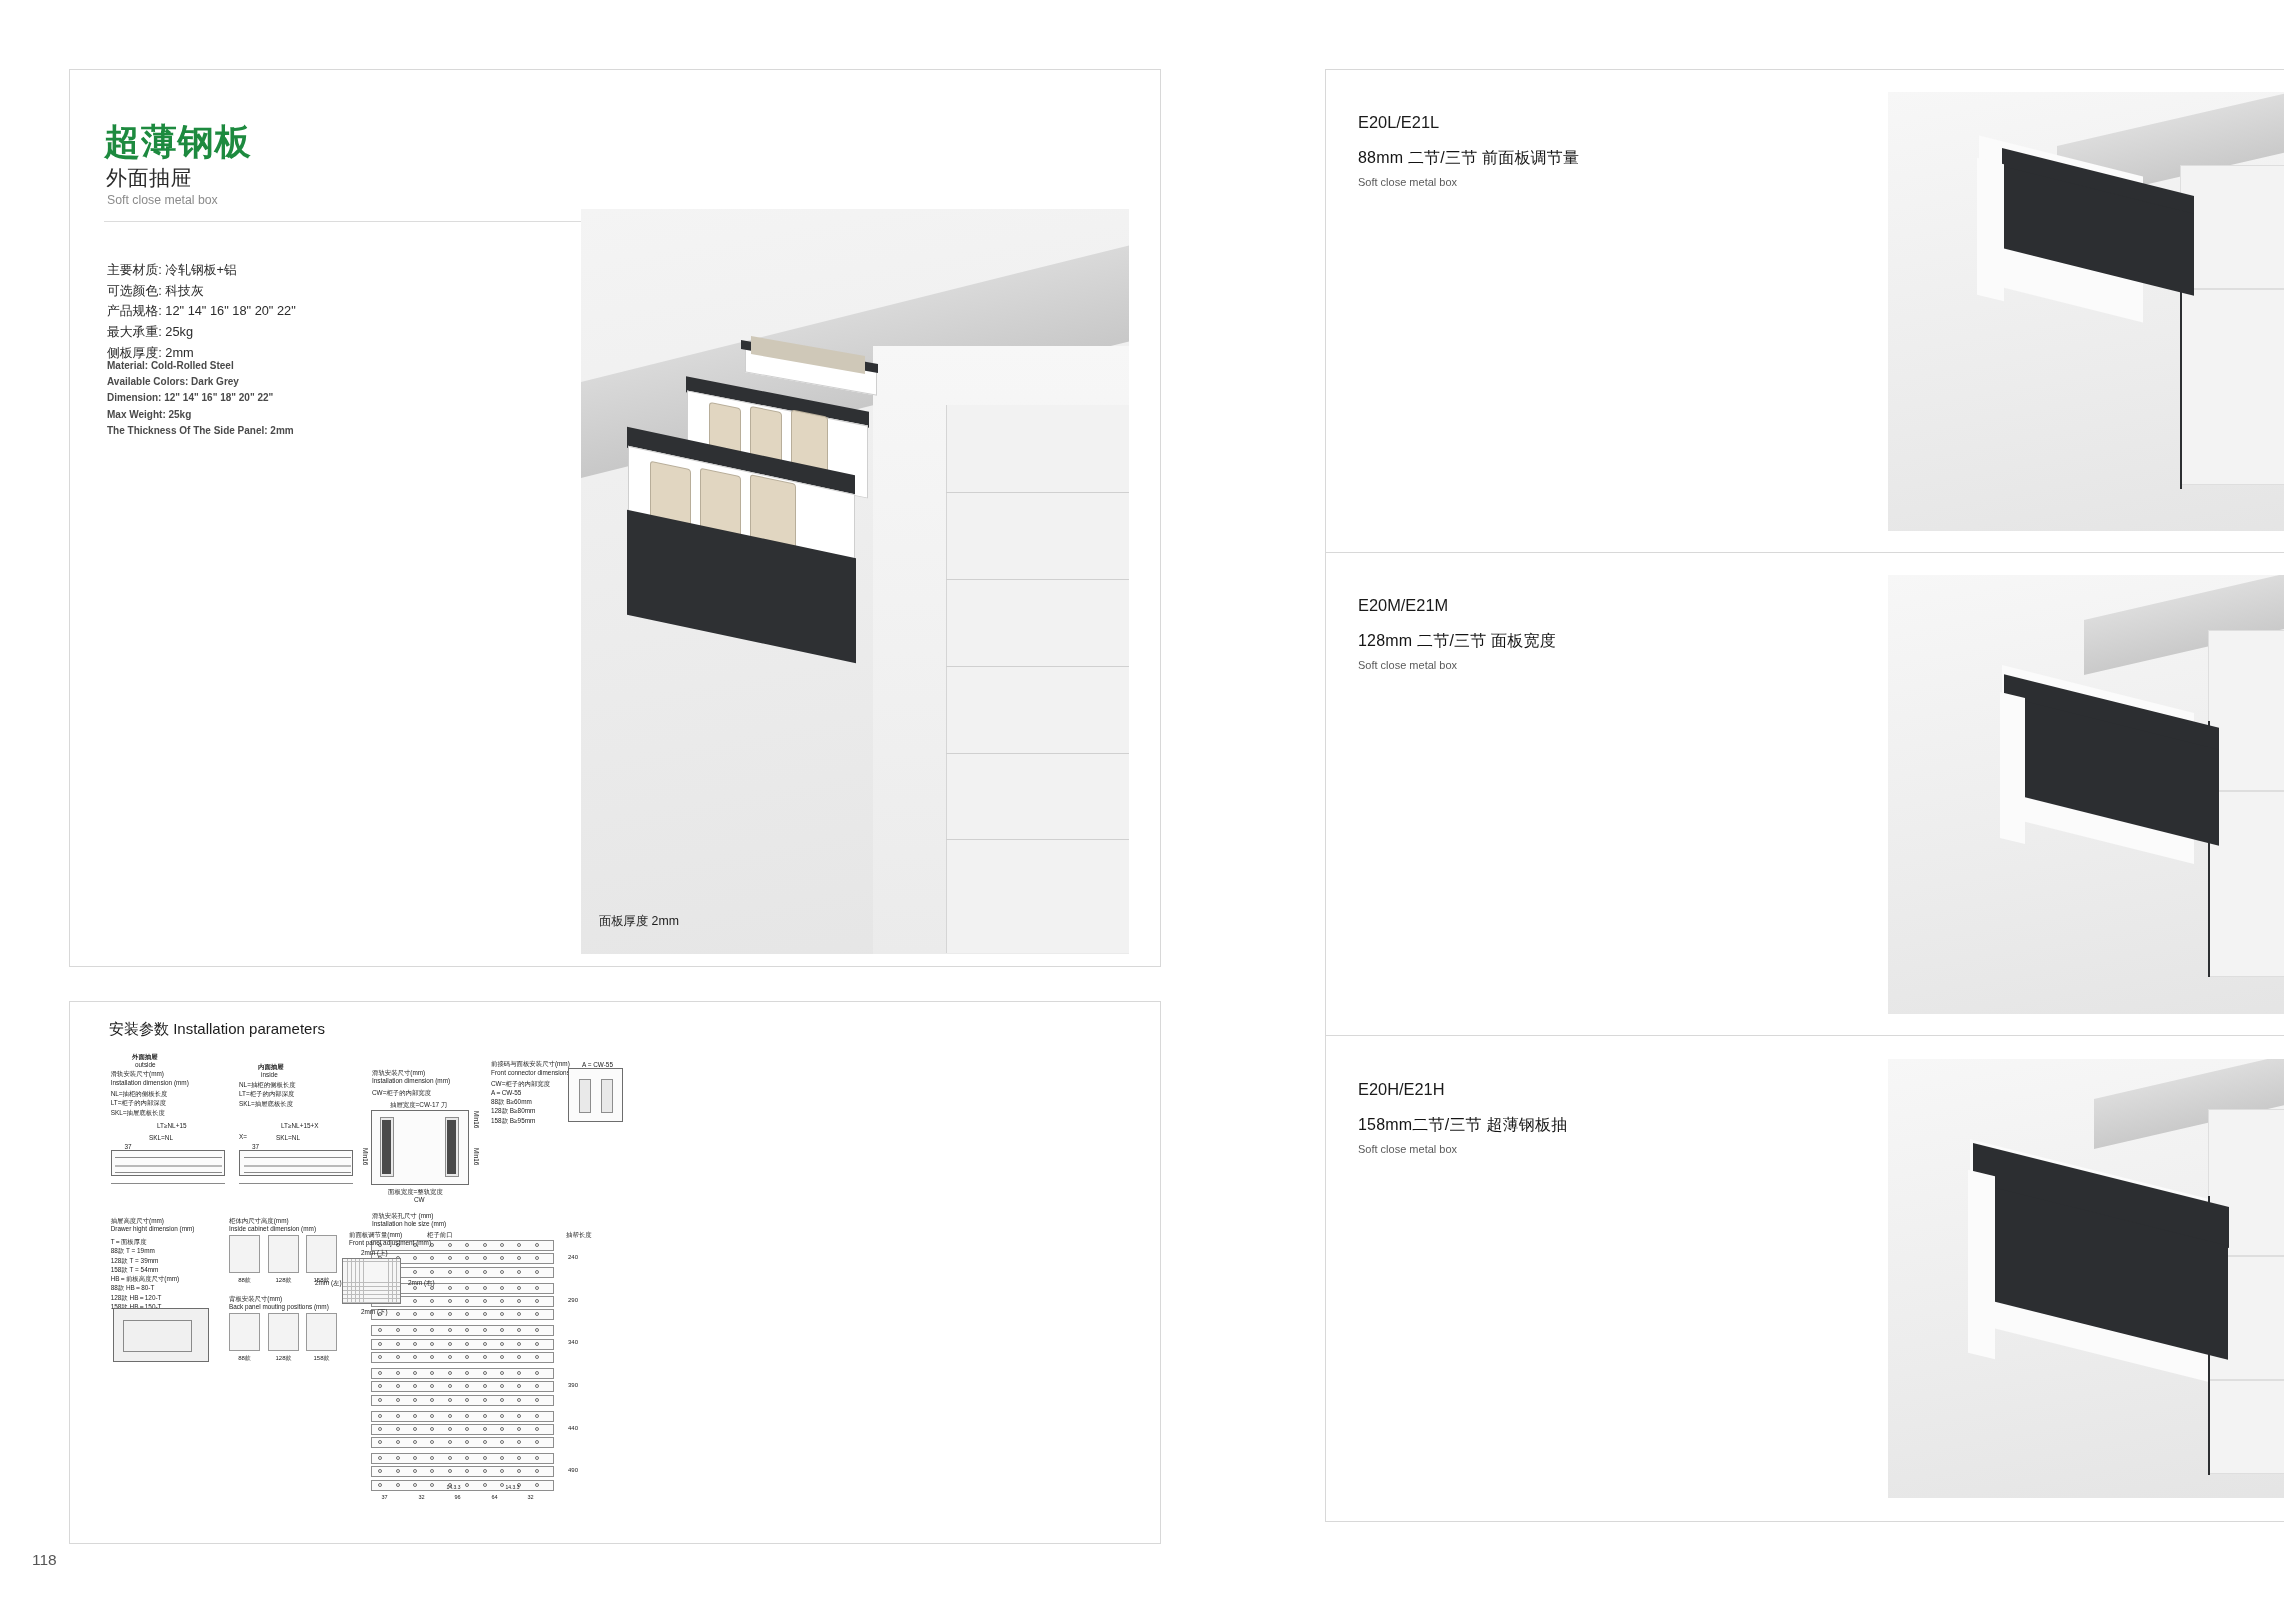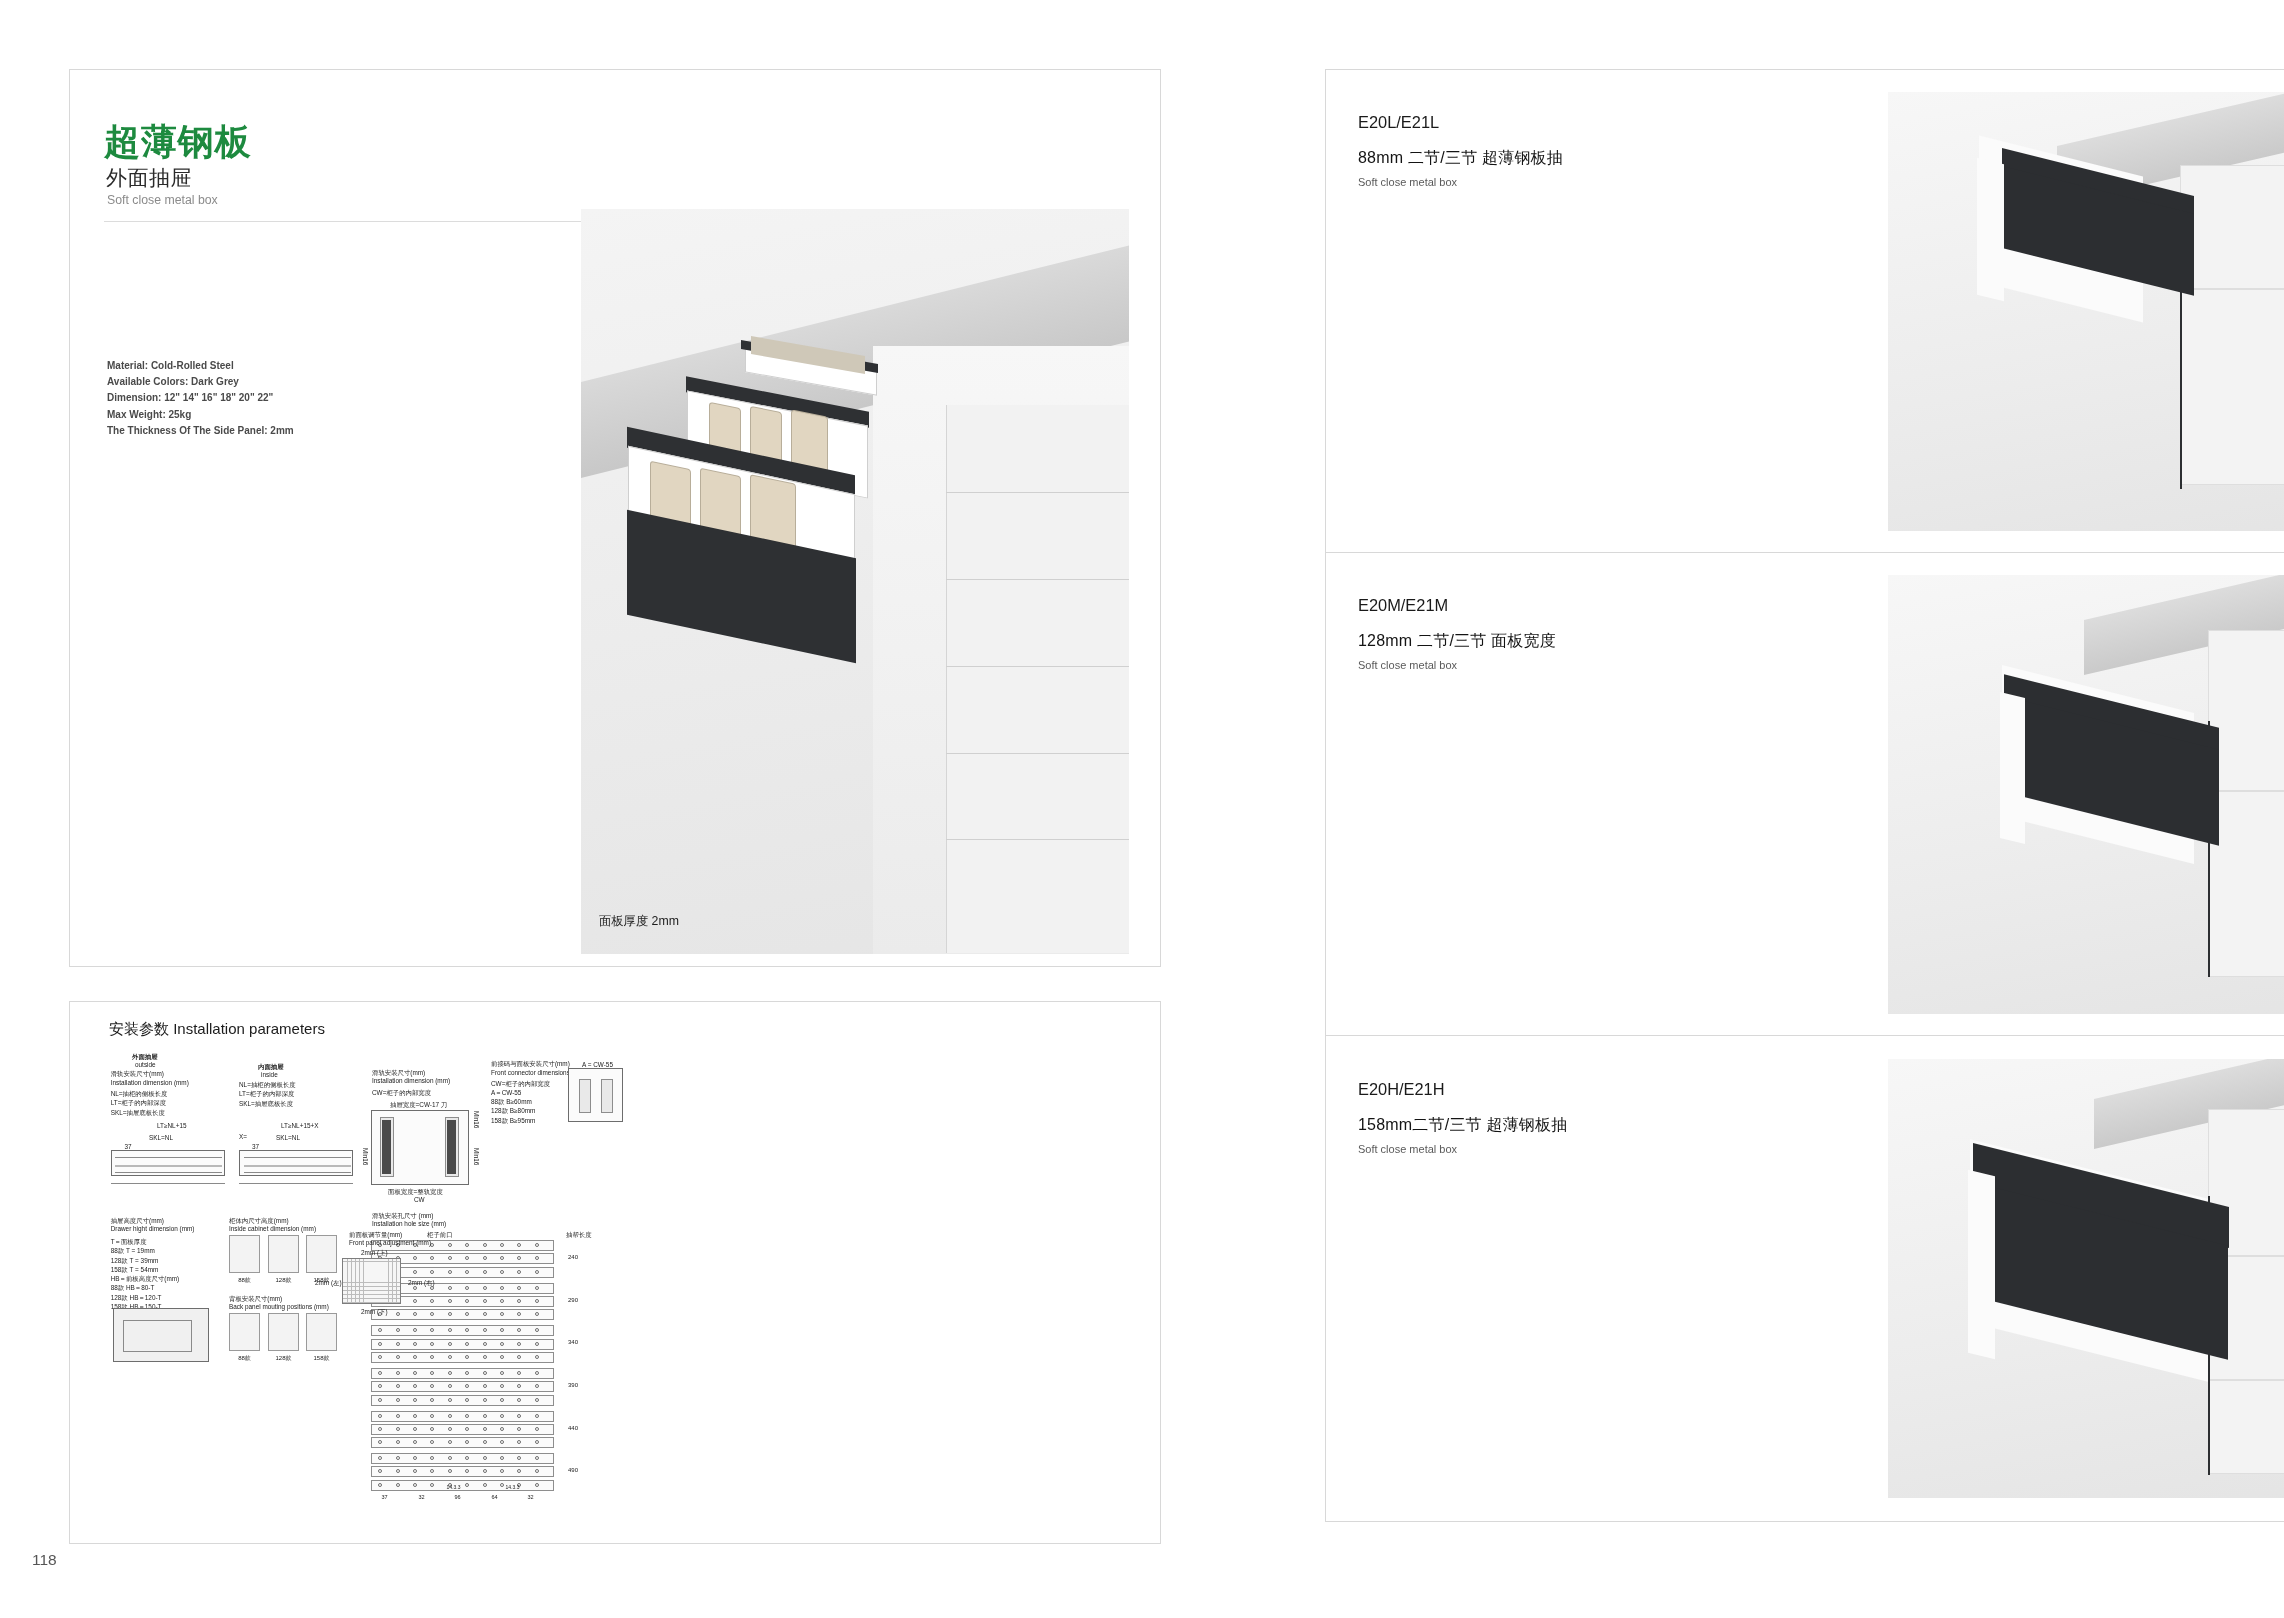--- a/index.html
+++ b/index.html
@@ -251,20 +251,25 @@
 <div class="page">
 
   <div class="left-spread">
 
     <div class="panel-border left-top">
       <div class="title-zh">超薄钢板</div>
       <div class="title-zh-sub">外面抽屉</div>
       <div class="title-en">Soft close metal box</div>
       <div class="title-rule"></div>
 
+      <div class="spec-zh" style="white-space:pre-line;">主要材质: 冷轧钢板+铝
+可选颜色: 科技灰
+产品规格: 12" 14" 16" 18" 20" 22"
+最大承重: 25kg
+侧板厚度: 2mm</div>
       <div class="spec-en" style="white-space:pre-line;font-weight:bold;">Material: Cold-Rolled Steel
 Available Colors: Dark Grey
 Dimension: 12" 14" 16" 18" 20" 22"
 Max Weight: 25kg
 The Thickness Of The Side Panel: 2mm</div>
 
       <div class="hero">
         <div class="hero-counter"></div>
         <div class="hero-counter2"></div>
         <div class="hero-cabfront"></div>
@@ -648,21 +653,21 @@
       </div>
     </div>
 
     <div class="pagenum" style="left:-37px; top:1482px;">118</div>
   </div>
 
   <div class="right-spread">
 
     <div class="r-cell" style="top:0;">
       <div class="r-code">E20L/E21L</div>
-      <div class="r-desc">88mm 二节/三节 超薄钢板抽</div>
+      <div class="r-desc">88mm 二节/三节 前面板调节量</div>
       <div class="r-sub">Soft close metal box</div>
       <div class="r-photo">
         <div class="rp-top" style="left:169px;top:13.7px;width:347px;height:59px;transform:skewY(-13deg);"></div>
         <div class="rp-panel" style="left:292px;top:73px;width:206px;height:320px;"></div>
         <div class="rp-panel" style="left:292px;top:196px;width:206px;height:0.9px;background:#d6d6d6;"></div>
         <div class="rp-white" style="left:91px;top:64px;width:164px;height:146px;transform:skewY(14deg);"></div>
         <div class="rp-dark" style="left:114px;top:80px;width:192px;height:19px;transform:skewY(14deg);"></div>
         <div class="rp-dark" style="left:115px;top:98px;width:191px;height:82px;transform:skewY(14deg);"></div>
         <div class="rp-white" style="left:89px;top:69px;width:27px;height:137px;transform:skewY(14deg);"></div>
         <div class="rp-dark" style="left:292px;top:114px;width:1.8px;height:283px;"></div>

